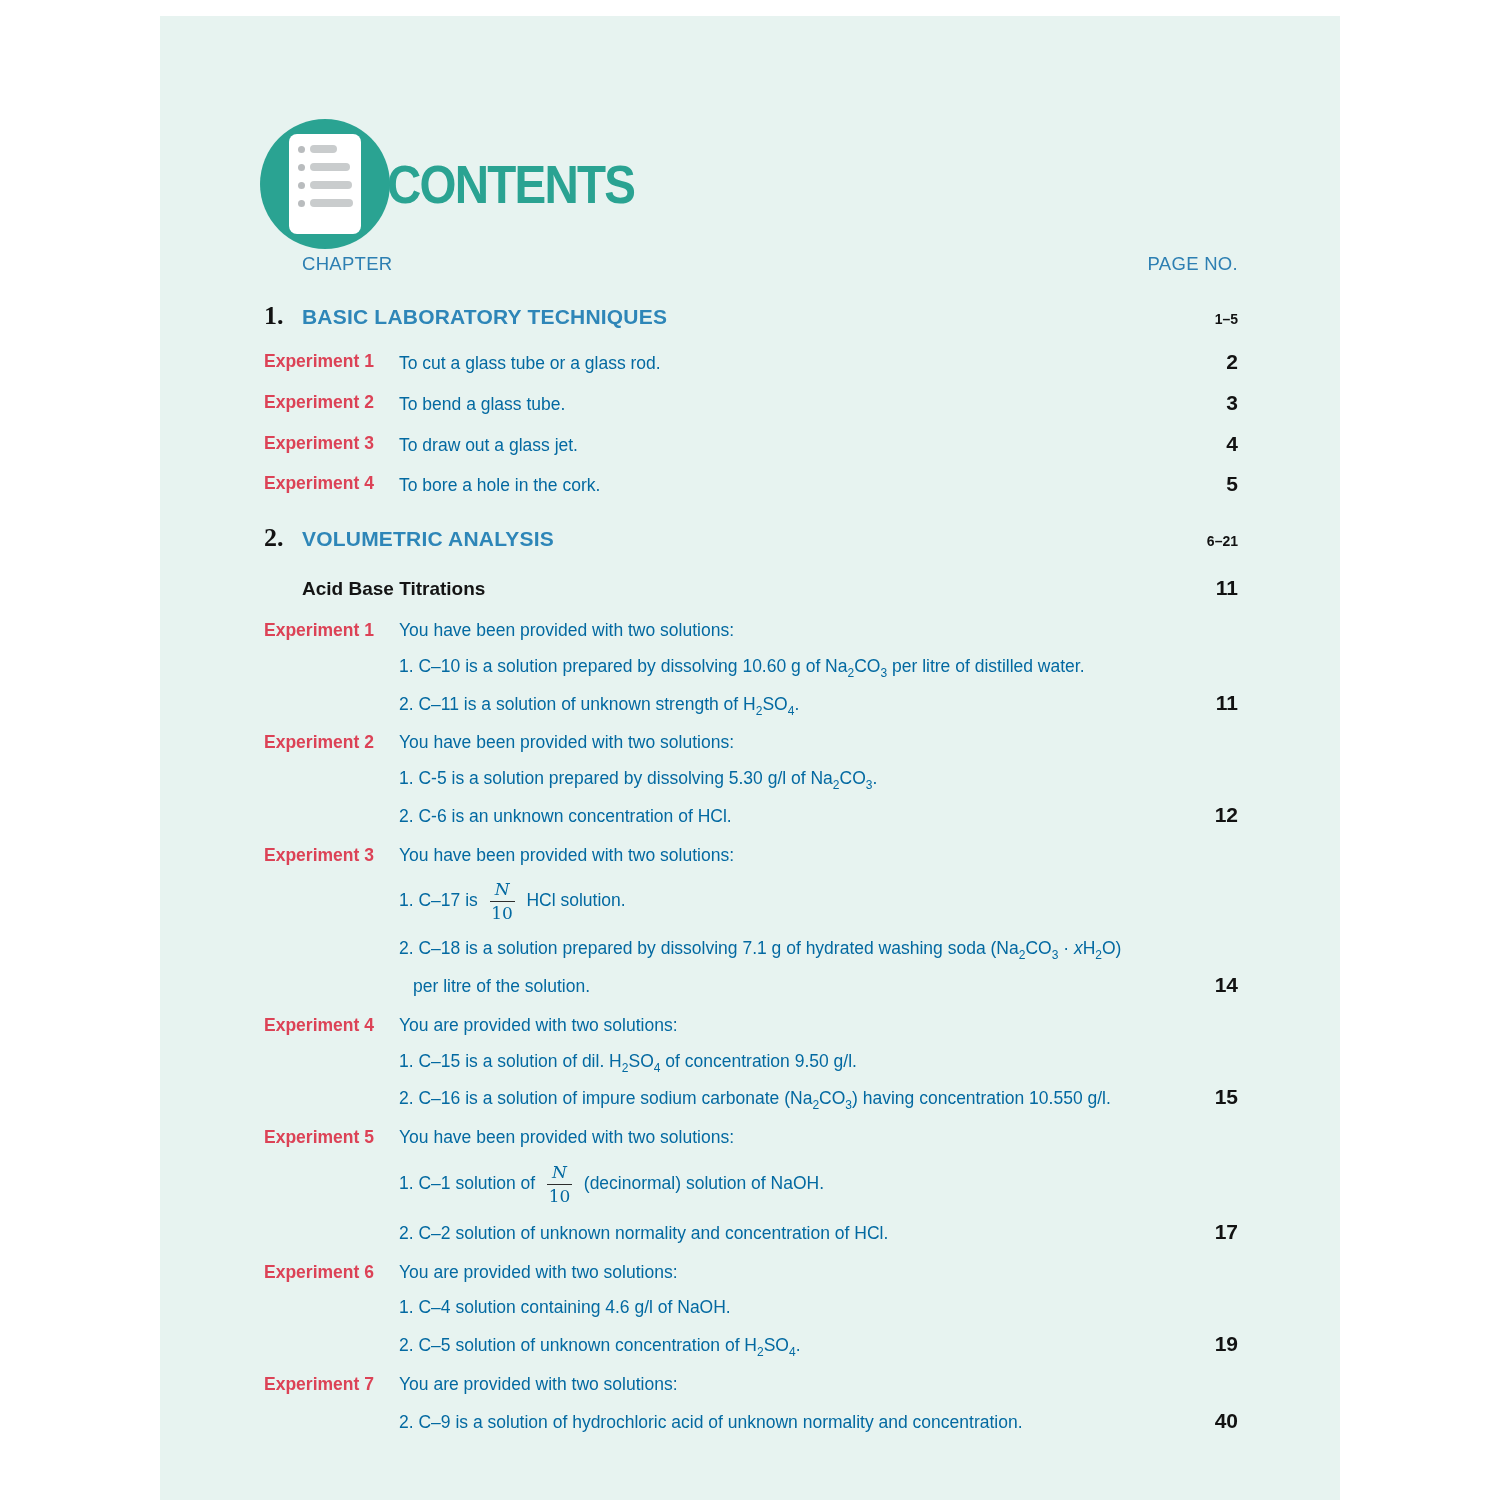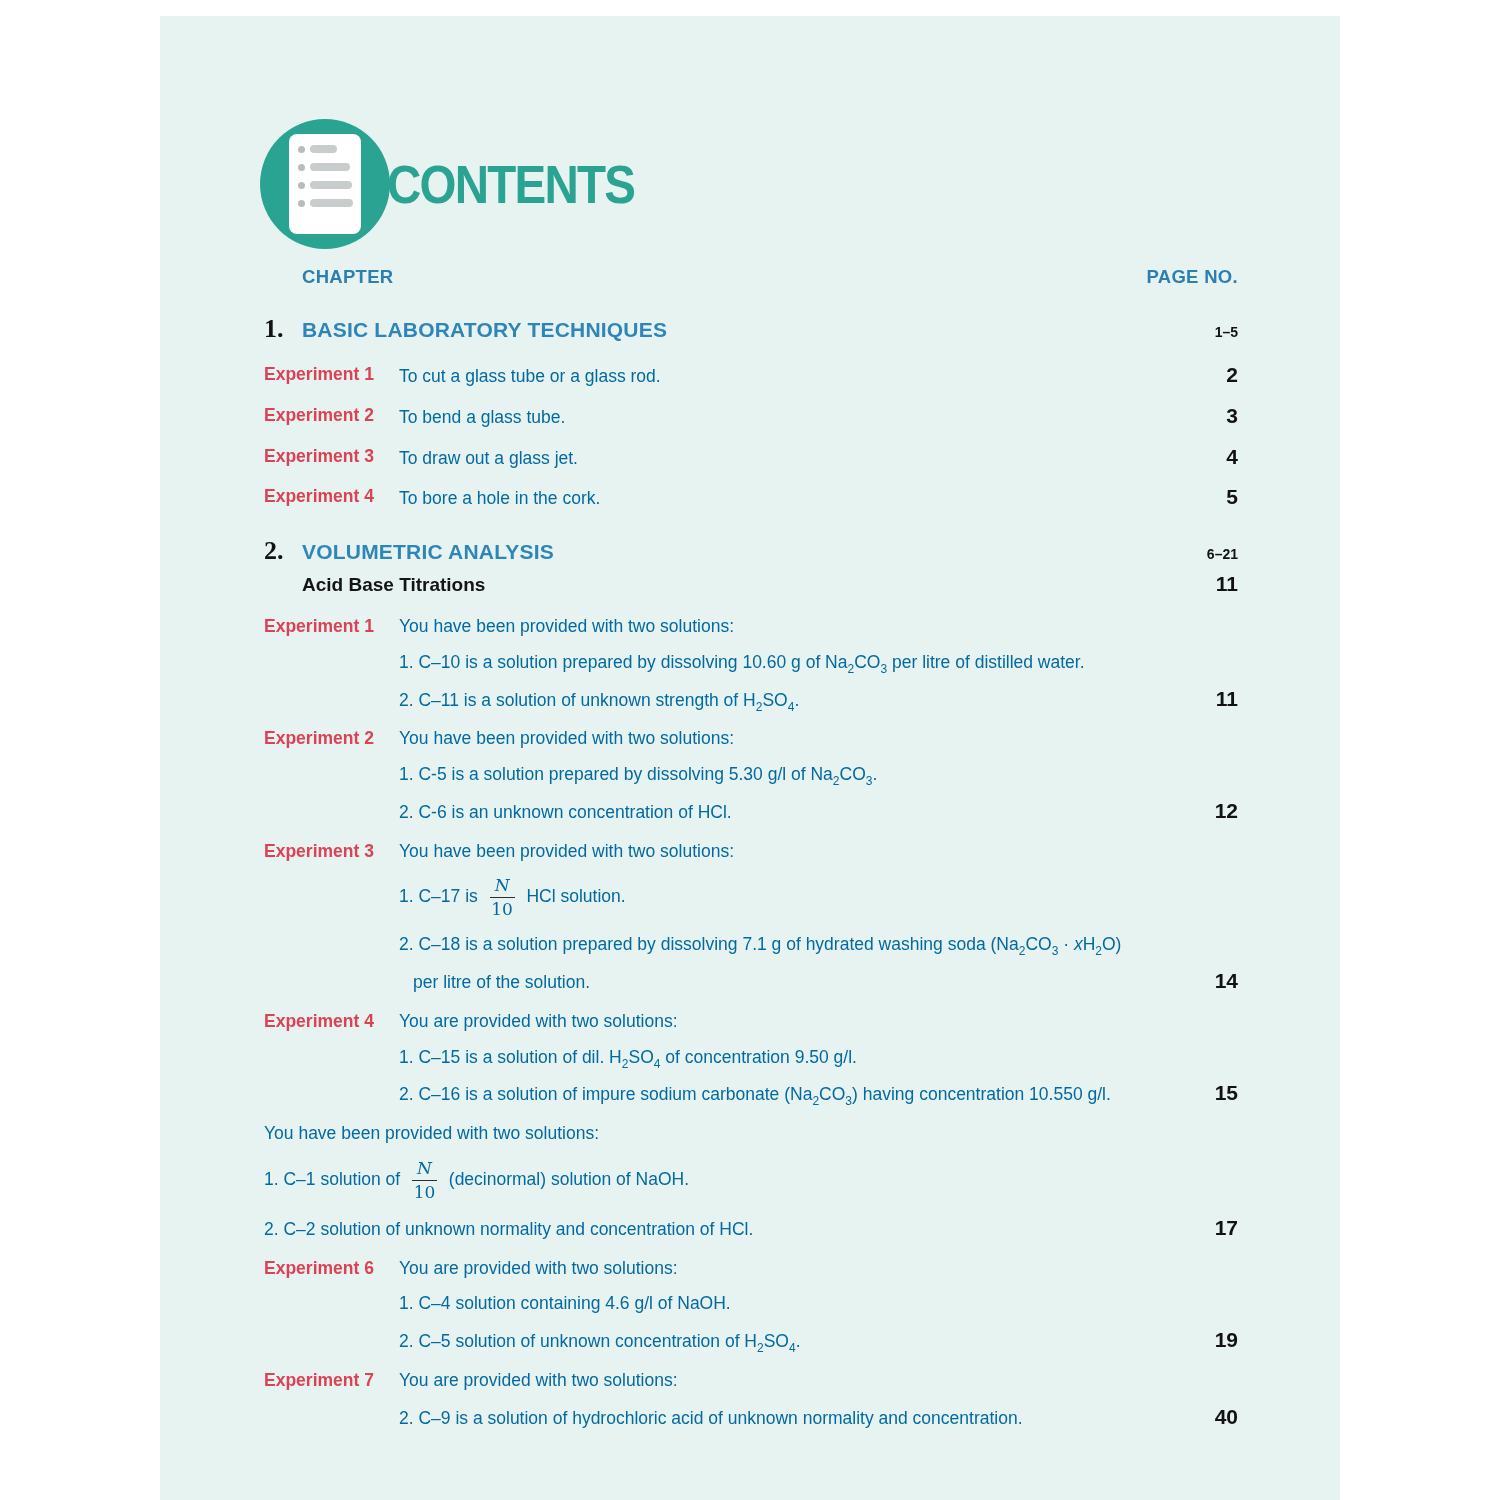--- a/index.html
+++ b/index.html
@@ -41,34 +41,34 @@
     margin:0 0 0 -3px;
     font-size:54px;font-weight:bold;color:var(--teal);
     letter-spacing:-2px;
     transform:scaleX(.88);transform-origin:left center;
     white-space:nowrap;
   }
   
   .content{padding:0 102px 0 104px;}
   .cols-header{
     display:flex;justify-content:space-between;align-items:center;
-    margin-top:17px;padding-left:38px;
-    color:var(--blue1);font-weight:bold;font-size:18.5px;letter-spacing:.3px;
+    margin-top:4px;padding-left:38px;
+    color:var(--blue1);font-weight:normal;font-size:18.5px;letter-spacing:.3px;
   }
   .chapter{margin-top:26px;}
   .chapter-head{display:flex;align-items:baseline;}
   .ch-num{
     width:38px;flex-shrink:0;
     font-family:"Liberation Serif",serif;font-weight:bold;font-size:26px;color:#121212;
   }
   .ch-title{flex:1;font-weight:bold;font-size:21px;color:var(--blue2);letter-spacing:.2px;}
   .ch-pages{font-weight:bold;font-size:14px;color:#121212;white-space:nowrap;}
   .sub-head{
     display:flex;justify-content:space-between;align-items:baseline;
-    padding-left:38px;margin-top:6px;
+    padding-left:38px;margin-top:23px;
   }
   .sub-title{font-weight:bold;font-size:19px;color:#141414;}
   .sub-page{font-weight:bold;font-size:21px;color:#121212;}
   .items{margin-top:19px;}
   .item{display:flex;margin-bottom:16px;}
   .item-label{
     width:135px;flex-shrink:0;
     color:var(--red);font-weight:bold;font-size:17.5px;padding-top:1px;
   }
   .item-body{flex:1;min-width:0;}
@@ -240,20 +240,21 @@
                 <div class="line">
                   <span class="line-text">1. C–15 is a solution of dil. H<sub>2</sub>SO<sub>4</sub> of concentration 9.50 g/l.</span>
                 </div>
                 <div class="line">
                   <span class="line-text">2. C–16 is a solution of impure sodium carbonate (Na<sub>2</sub>CO<sub>3</sub>) having concentration 10.550 g/l.</span>
                   <span class="line-page">15</span>
                 </div>
               </div>
             </div>
             <div class="item">
+              <span class="item-label">Experiment 5</span>
               <div class="item-body">
                 <div class="line">
                   <span class="line-text">You have been provided with two solutions:</span>
                 </div>
                 <div class="line">
                   <span class="line-text">1. C–1 solution of <span class="frac">
                       <span class="fr-num">N</span>
                       <span class="fr-den">10</span>
                     </span> (decinormal) solution of NaOH.</span>
                 </div>

